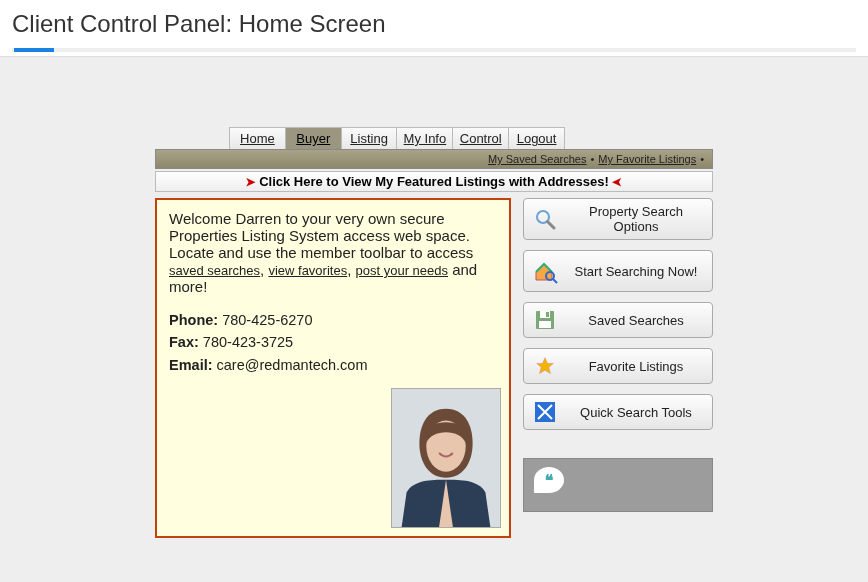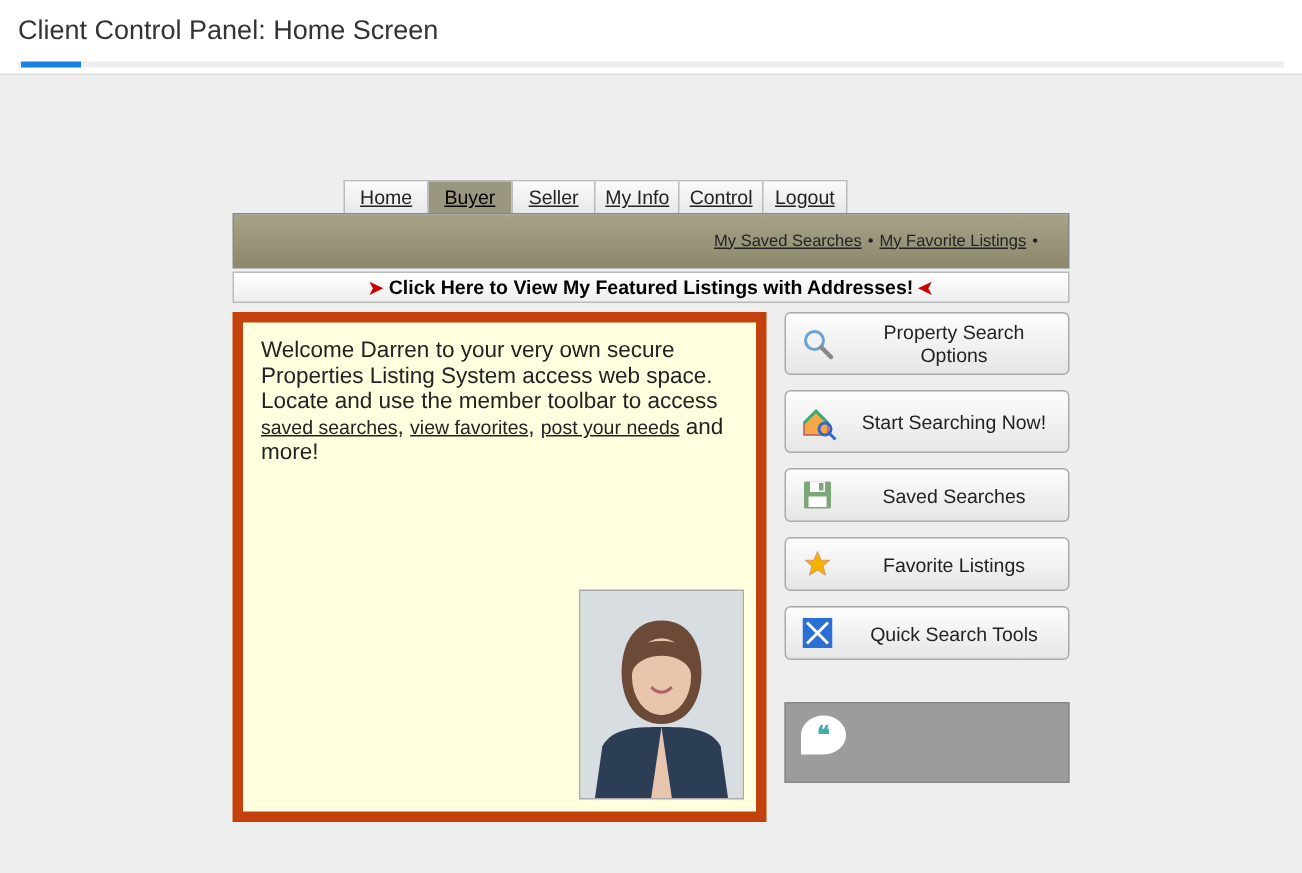--- a/index.html
+++ b/index.html
@@ -1,33 +1,33 @@
 <!DOCTYPE html>
 <html><head>
 <meta charset="utf-8">
 <style>
   * { box-sizing: border-box; margin: 0; padding: 0; }
   body { font-family: Arial, Helvetica, sans-serif; background: #eeeeee; width: 868px; height: 582px; overflow: hidden; }
   .page-header { background: #fff; padding: 10px 12px 4px; border-bottom: 1px solid #ddd; }
-  .page-header h1 { font-size: 18px; font-weight: 500; color: #333; }
+  .page-header h1 { font-size: 24px; font-weight: 500; color: #333; }
   .progress { height: 4px; background: #eee; width: 100%; margin-top: 10px;}
   .progress-fill { height: 100%; width: 40px; background: #1a82e2; margin-left: 2px;}
   .panel-area { padding-top: 70px; display:flex; justify-content:center;}
   .panel { width: 558px; }
   .tabs { display: flex; border: 1px solid #bbb; border-bottom: none; margin-left: 74px; width: 336px; }
   .tab { flex: 1; text-align: center; padding: 3px 4px; font-size: 13px; background: linear-gradient(#fafafa, #e8e8e8); border-left: 1px solid #bbb; color: #222; text-decoration: underline; cursor: pointer; }
   .tab:first-child { border-left:none;}
   .tab.active { background: #9a967f; color: #000000; }
-  .subbar { height: 37px; background: linear-gradient(#a8a388,#8d886c); border: 1px solid #888; font-size: 11px; color: #222; padding-right: 16px; display:flex; justify-content:flex-end; align-items:center;}
+  .subbar { height: 20px; background: linear-gradient(#a8a388,#8d886c); border: 1px solid #888; font-size: 11px; color: #222; padding-right: 4px; display:flex; justify-content:flex-end; align-items:center;}
   .subbar a { color:#222; text-decoration:underline; cursor:pointer; }
   .subbar .dot { margin: 0 4px; }
   .featured-bar { margin-top: 2px; background: linear-gradient(#fff,#eee); border: 1px solid #bbb; text-align:center; font-size: 13px; font-weight: bold; padding: 2px 0; cursor:pointer;}
   .featured-bar .arrow { color:#c00; font-size:12px;}
   .content-row { display:flex; margin-top:6px; gap: 12px; }
-  .welcome-box { flex:1; background: #ffffe0; border: 7px solid #c2410c; padding: 10px 12px; font-size: 15px; color:#222; position:relative; min-height: 340px;}
+  .welcome-box { flex:1; background: #ffffe0; border: 2px solid #c2410c; padding: 10px 12px; font-size: 15px; color:#222; position:relative; min-height: 340px;}
   .welcome-box p { margin-bottom: 14px; }
   .welcome-box a { font-size: 13px; text-decoration: underline; color:#222; cursor:pointer;}
   .contact-block { font-size:14.5px; line-height:1.55;}
   .contact-block b { font-weight:bold;}
   .agent-photo { position:absolute; bottom:8px; right:8px; width:110px; height:140px; border:1px solid #aaa; overflow:hidden;}
   .agent-photo svg { width:100%; height:100%; display:block;}
   .side-col { width: 190px; }
   .side-btn { display:flex; align-items:center; gap:10px; border:1px solid #aaa; border-radius:4px; background:linear-gradient(#fdfdfd,#e6e6e6); padding:4px 8px; margin-bottom:10px; font-size:13px; color:#222; cursor:pointer; min-height:34px;}
   .side-btn .ico { width:26px; height:26px; display:flex; align-items:center; justify-content:center;}
   .side-btn .lbl { flex:1; text-align:center; }
@@ -45,21 +45,21 @@
       <div class="progress-fill"></div>
     </div>
 </div>
 
 <div class="panel-area">
   <div class="panel">
 
     <div class="tabs">
       <div class="tab">Home</div>
       <div class="tab active">Buyer</div>
-      <div class="tab">Seller</div>
+      <div class="tab">Listing</div>
       <div class="tab">My Info</div>
       <div class="tab">Control</div>
       <div class="tab">Logout</div>
     </div>
 
     <div class="subbar">
       <a>My Saved Searches</a>
       <span class="dot">•</span>
       <a>My Favorite Listings</a>
       <span class="dot">•</span>
@@ -73,20 +73,25 @@
 
     <div class="content-row">
       <div class="welcome-box">
         <p>
           <span>Welcome Darren to your very own secure Properties Listing System access web space. Locate and use the member toolbar to access </span>
           <a>saved searches</a>, 
           <a>view favorites</a>, 
           <a>post your needs</a>
           <span> and more!</span>
         </p>
+        <div class="contact-block">
+          <div><b>Phone:</b><span> 780-425-6270</span></div>
+          <div><b>Fax:</b><span> 780-423-3725</span></div>
+          <div><b>Email:</b><span> care@redmantech.com</span></div>
+        </div>
         <div class="agent-photo">
           <svg viewBox="0 0 110 140" preserveAspectRatio="xMidYMid slice">
             <rect width="110" height="140" fill="#d8dde2"></rect>
             <path d="M55 20 C35 20 28 38 28 55 C28 75 38 90 55 90 C72 90 82 75 82 55 C82 38 75 20 55 20 Z" fill="#6b4a38"></path>
             <ellipse cx="55" cy="58" rx="20" ry="26" fill="#e8c6ae"></ellipse>
             <path d="M35 45 C35 30 75 30 75 45 L75 55 C70 40 40 40 35 55 Z" fill="#6b4a38"></path>
             <path d="M10 140 L15 105 C22 92 40 92 55 92 C70 92 88 92 95 105 L100 140 Z" fill="#2c3e55"></path>
             <path d="M55 92 L48 140 L62 140 Z" fill="#e8c6ae"></path>
             <path d="M48 65 Q55 72 62 65" stroke="#a66" stroke-width="2" fill="none"></path>
           </svg>

